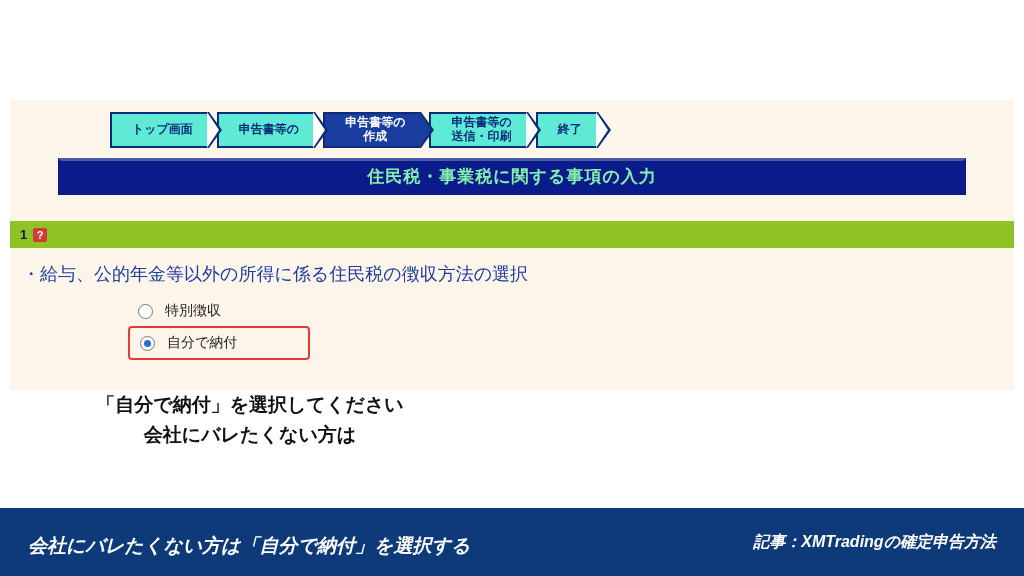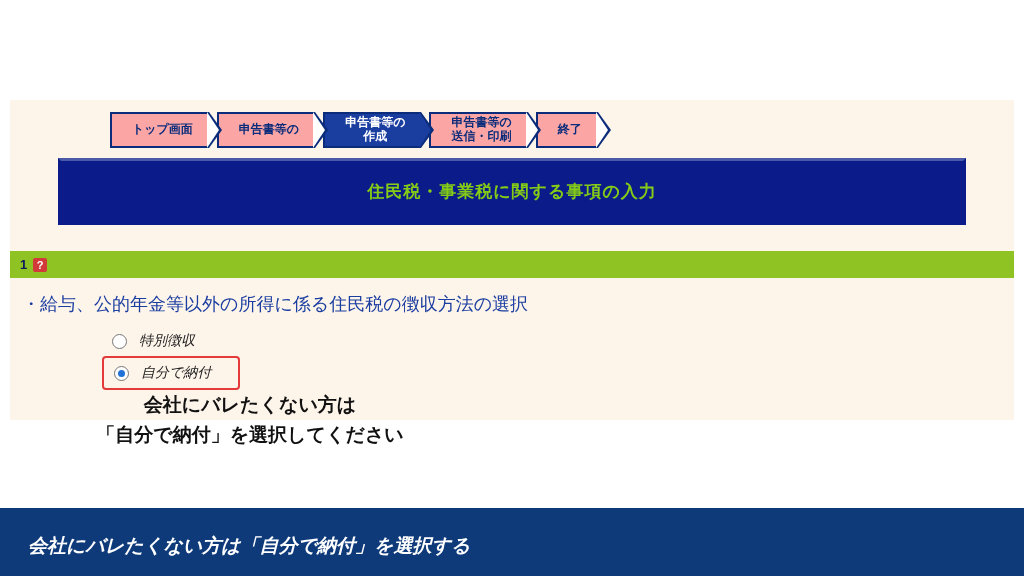--- a/index.html
+++ b/index.html
@@ -28,21 +28,21 @@
   .bc-step {
     position: relative;
     height: 36px;
     display: flex;
     align-items: center;
     justify-content: center;
     padding: 0 14px 0 20px;
     font-size: 12px;
     font-weight: bold;
     color: #0a2c7a;
-    background: #fca5a5;
+    background: #5eead4;
     border: 2px solid #0a2c7a;
     line-height: 1.15;
     text-align: center;
     white-space: pre;
   }
   .bc-step::after {
     content: "";
     position: absolute;
     right: -12px;
     top: -2px;
@@ -68,24 +68,24 @@
     color: #ffffff;
   }
   .bc-step.active::after {
     border-left-color: #1a3da0;
   }
   .page-title-bar {
     margin: 0 48px;
     background: #0b1b8a;
     border: 3px solid #0b1b8a;
     border-top: 3px solid #4a5aa8;
-    color: #84cc16;
+    color: #86efac;
     font-weight: bold;
     text-align: center;
-    padding: 19px 0;
+    padding: 4px 0;
     font-size: 17px;
     letter-spacing: 1px;
   }
   .section-header {
     margin-top: 26px;
     background: #8fc323;
     color: #0a1a5a;
     font-weight: bold;
     font-size: 13px;
     padding: 6px 10px;
@@ -103,35 +103,34 @@
     align-items: center;
     justify-content: center;
     border-radius: 2px;
   }
   .instruction {
     color: #1a3da0;
     font-size: 18px;
     padding: 14px 12px 10px 12px;
   }
   .radio-group {
-    padding-left: 92px;
-    font-style: italic;
+    padding-left: 118px;
   }
   .radio-row {
     display: flex;
     align-items: center;
     gap: 12px;
     padding: 6px 10px;
     font-size: 14px;
     color: #222;
   }
   .radio-row.highlight {
     border: 2.5px solid #e33a3a;
     border-radius: 4px;
-    width: 138px;
+    width: 182px;
   }
   .radio {
     width: 15px; height: 15px;
     border: 1.5px solid #777;
     border-radius: 50%;
     display: inline-flex;
     align-items: center;
     justify-content: center;
     background: #fff;
   }
@@ -207,19 +206,20 @@
     </div>
     <div class="radio-row highlight">
       <span class="radio checked"></span>
       <span>自分で納付</span>
     </div>
   </div>
 
 </div>
 
 <div class="explain-text">
+  <div>「自分で納付」を選択してください</div>
   <div>会社にバレたくない方は</div>
-  <div>「自分で納付」を選択してください</div>
 </div>
 
 <div class="footer-bar">
   <div class="footer-left">会社にバレたくない方は「自分で納付」を選択する</div>
+  <div class="footer-right">記事：XMTradingの確定申告方法</div>
 </div>
 
 </body></html>

